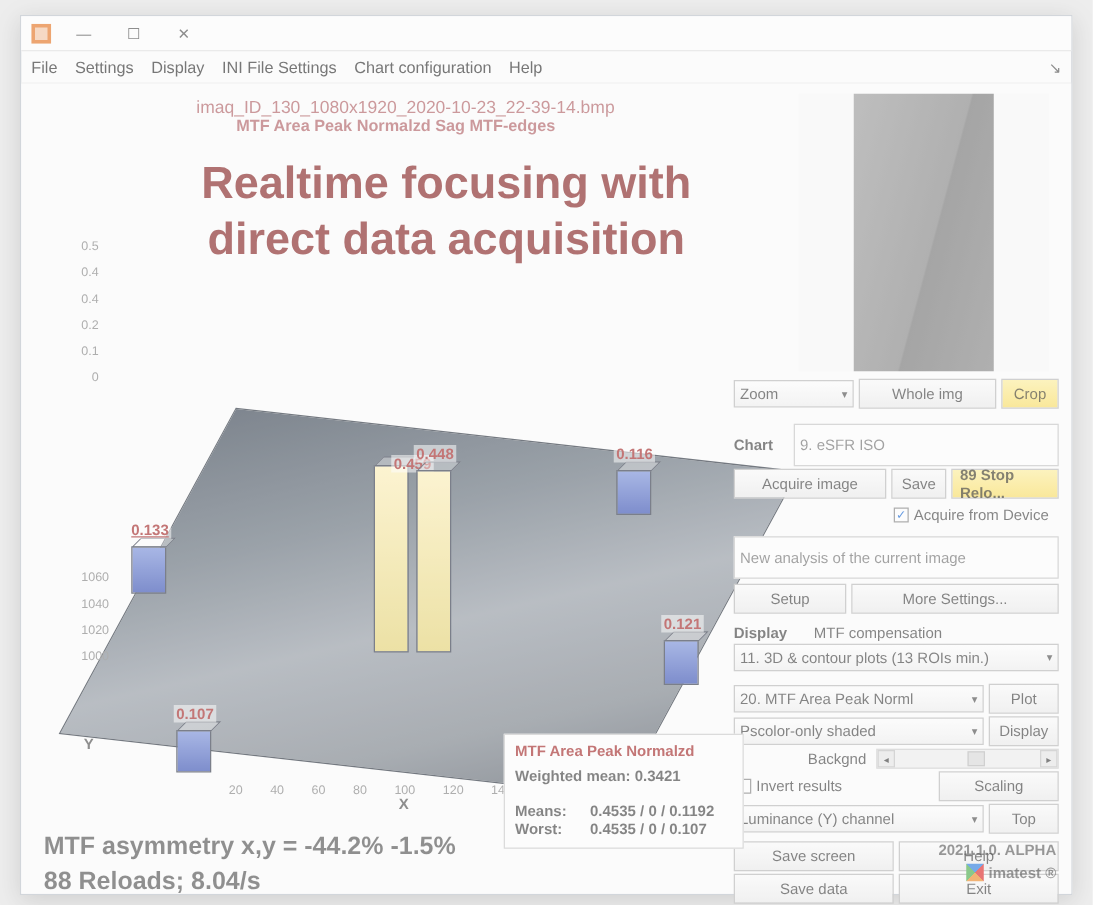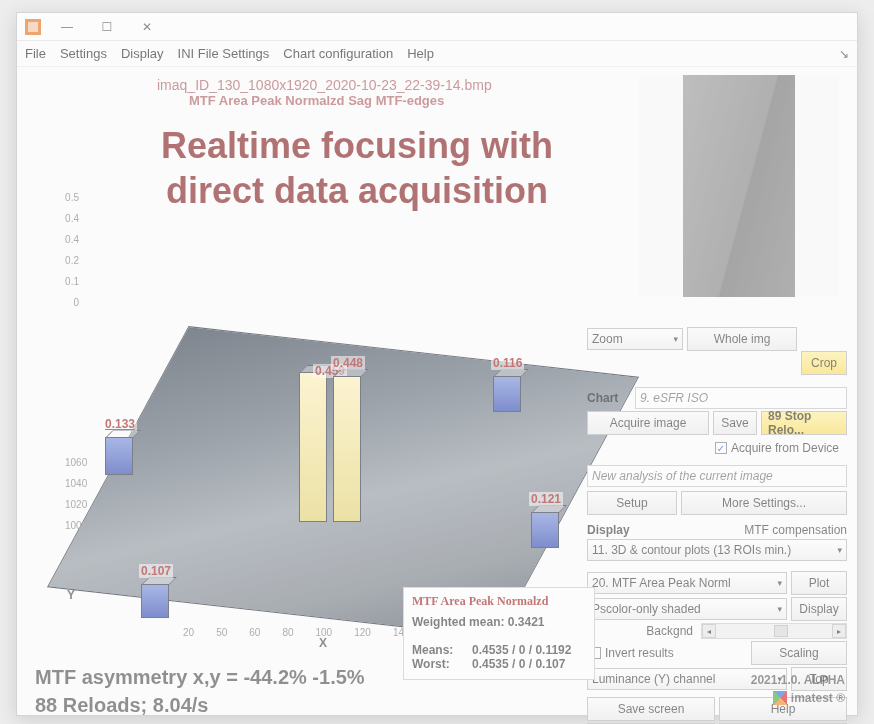--- a/index.html
+++ b/index.html
@@ -35,31 +35,31 @@
   
   .thumb { position: absolute; right: 18px; top: 8px; width: 200px; height: 222px; background: #fafafa; }
   .thumb-inner { position:absolute; left:44px; top:0; width:112px; height:222px; background: linear-gradient(105deg, #a0a0a0 0%, #8b8b8b 55%, #7a7a7a 56%, #8a8a8a 100%); }
   
   .rpanel { position: absolute; right: 10px; top: 236px; width: 260px; font-size: 12px; color: rgba(0,0,0,0.72); }
   .rrow { display:flex; align-items:center; gap:4px; margin-bottom: 2px; }
   .sel { background: linear-gradient(#fff,#f1f1f1); border: 1px solid #bcbcbc; height: 22px; padding: 0 4px; display:flex; align-items:center; justify-content:space-between; }
   .sel .caret { font-size: 9px; color: #555; }
   .btn { background: linear-gradient(#fcfcfc,#ededed); border: 1px solid #bcbcbc; height: 24px; display:flex; align-items:center; justify-content:center; padding: 0 6px; }
   .btn-yellow { background: linear-gradient(#fff1a0,#fbe06a); }
-  .field { background: #fff; border: 1px solid #c8c8c8; height: 22px; padding: 0 4px; display:flex; align-items:center; color: rgba(0,0,0,0.55); font-style: italic; }
+  .field { background: #fff; border: 1px solid #c8c8c8; height: 34px; padding: 0 4px; display:flex; align-items:center; color: rgba(0,0,0,0.55); }
   .cbline { display:flex; align-items:center; gap:4px; height:22px; padding-left:2px; }
   .cb { width:12px; height:12px; border:1px solid #888; background:#fff; display:flex; align-items:center; justify-content:center; font-size:10px; color:#1a6ad6; }
   .panel-heading { font-weight:bold; }
   .scroll-h { height:16px; background:#f0f0f0; border:1px solid #d0d0d0; position:relative; }
   .scroll-h .thumbbar { position:absolute; left:50%; top:1px; width:14px; height:12px; background:#dcdcdc; border:1px solid #bcbcbc; }
   .scroll-h .arr { position:absolute; top:0; width:14px; height:14px; background:#e8e8e8; border:1px solid #c4c4c4; font-size:8px; display:flex; align-items:center; justify-content:center; }
   
   .stats-left { position:absolute; left: 18px; top: 596px; font-size: 20px; font-weight: bold; color: rgba(0,0,0,0.65); line-height: 1.4; }
   .stats-box { position: absolute; left: 386px; top: 520px; width: 192px; background: #fff; border: 1px solid #ccc; padding: 6px 8px 8px; font-size: 12px; color: rgba(0,0,0,0.72); }
-  .stats-box .hd { color: #a83232; font-weight: bold; margin-bottom: 6px; font-family: Liberation Serif, serif; }
+  .stats-box .hd { color: #a83232; font-weight: bold; margin-bottom: 6px; }
   .stats-box .wm { font-weight: bold; margin-bottom: 14px; }
   .stats-box .lv { display:flex; }
   .stats-box .lv span:first-child { width: 60px; font-weight: bold; }
   .stats-box .lv span:last-child { font-weight: bold; }
   .brand { position:absolute; right: 12px; bottom: 28px; font-size: 12px; font-weight: bold; color: rgba(0,0,0,0.6); }
   .brand2 { position:absolute; right: 12px; bottom: 10px; font-size: 12px; font-weight: bold; color: rgba(0,0,0,0.6); display:flex; align-items:center; gap:4px; }
   .brand2 .logo { width:14px; height:14px; background: conic-gradient(from 45deg, #e03030 0 90deg, #f09030 90deg 180deg, #50b050 180deg 270deg, #3080e0 270deg 360deg); }
 </style>
 </head>
 <body>
@@ -105,21 +105,21 @@
       </div>
       <div class="floor"></div>
       <div class="yleft">
         <div>1060</div>
         <div>1040</div>
         <div>1020</div>
         <div>1000</div>
       </div>
       <div class="xaxis">
         <span>20</span>
-        <span>50</span>
+        <span>40</span>
         <span>60</span>
         <span>80</span>
         <span>100</span>
         <span>120</span>
         <span>140</span>
         <span>160</span>
       </div>
       <div class="axisletter" style="left:34px; top:396px;">Y</div>
       <div class="axisletter" style="left:286px; bottom:-18px;">X</div>
       <div id="bars-holder">
@@ -154,21 +154,21 @@
       <div class="thumb-inner"></div>
     </div>
 
     <div class="rpanel">
       <div class="rrow">
         <div class="sel" style="flex:0 0 96px;">
             <span>Zoom</span>
             <span class="caret">▾</span>
           </div>
         <div class="btn" style="flex:1;text-align:right;">Whole img</div>
-        <div class="btn btn-yellow" style="flex:0 0 46px;margin-top:48px;">Crop</div>
+        <div class="btn btn-yellow" style="flex:0 0 46px;">Crop</div>
       </div>
       <div style="height:10px"></div>
       <div class="rrow">
         <span class="panel-heading" style="width:44px;">Chart</span>
         <div class="field" style="flex:1;">
             <span>9. eSFR ISO</span>
           </div>
       </div>
       <div class="rrow">
         <div class="btn" style="flex:1;">Acquire image</div>
@@ -183,21 +183,21 @@
       <div class="field" style="width:100%;">
           <span>New analysis of the current image</span>
         </div>
       <div class="rrow" style="margin-top:4px;text-align:center;">
         <div class="btn" style="flex:0 0 90px;">Setup</div>
         <div class="btn" style="flex:1;">More Settings...</div>
       </div>
       <div style="height:6px"></div>
       <div class="rrow">
         <span class="panel-heading" style="width:60px;">Display</span>
-        <span style="flex:1; text-align:right;">MTF compensation</span>
+        <span style="flex:1; text-align:left;">MTF compensation</span>
       </div>
       <div class="sel" style="width:100%;">
           <span>11. 3D &amp; contour plots (13 ROIs min.)</span>
           <span class="caret">▾</span>
         </div>
       <div style="height:10px"></div>
       <div class="rrow">
         <div class="sel" style="flex:1;">
             <span>20. MTF Area Peak Norml</span>
             <span class="caret">▾</span>

